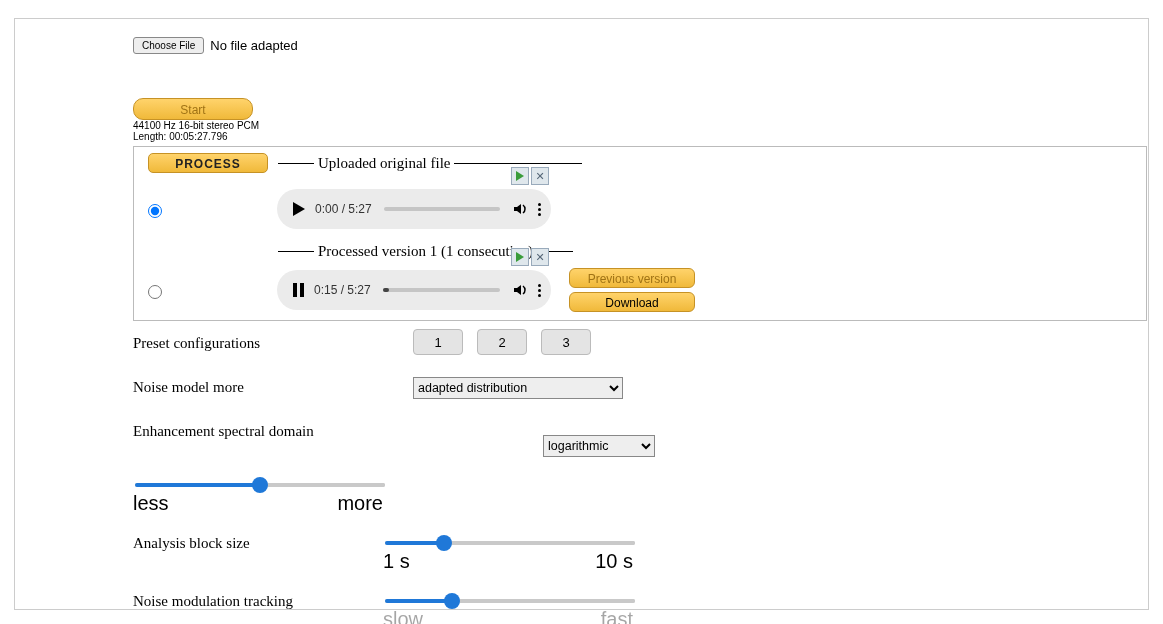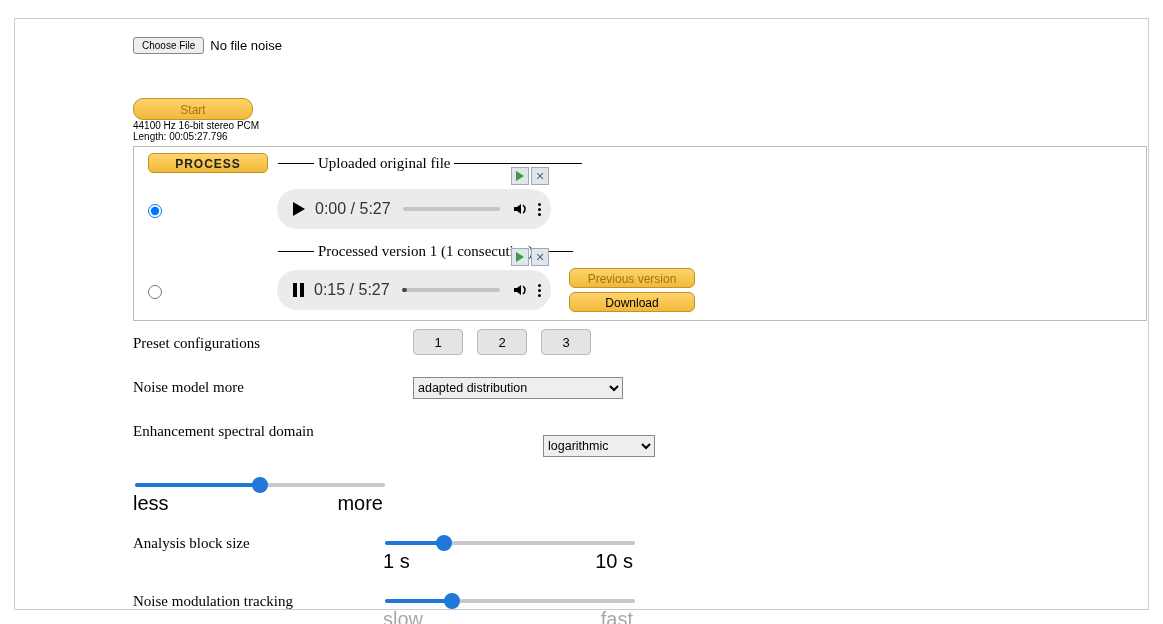--- a/index.html
+++ b/index.html
@@ -139,21 +139,21 @@
     width: 0; height: 0;
     border-left: 12px solid #000;
     border-top: 7px solid transparent;
     border-bottom: 7px solid transparent;
     margin: 0 10px 0 6px;
   }
   .pause-bars {
     display: inline-flex; gap: 3px; margin: 0 10px 0 6px;
   }
   .pause-bars span { width: 4px; height: 14px; background: #000; }
-  .timetxt { font-size: 16px; color: #333; white-space: nowrap; }
+  .timetxt { font-size: 12px; color: #333; white-space: nowrap; }
   .track {
     flex: 1;
     height: 4px;
     background: #c5c5c5;
     margin: 0 12px;
     border-radius: 2px;
     position: relative;
   }
   .track .prog {
     position: absolute; left:0; top:0; bottom:0;
@@ -269,21 +269,21 @@
   }
 </style>
 </head>
 <body>
 
 <div class="outer">
   <div class="panel">
 
     <div class="top-row">
       <button class="file-btn">Choose File</button>
-      <span class="file-status">No file noise</span>
+      <span class="file-status">No file adapted</span>
     </div>
 
     <div class="start-block">
       <button class="start-btn">Start</button>
       <div class="meta-line">44100 Hz 16-bit stereo PCM</div>
       <div class="meta-line">Length: 00:05:27.796</div>
     </div>
 
     <div class="process-box">
       <div class="process-row1">

